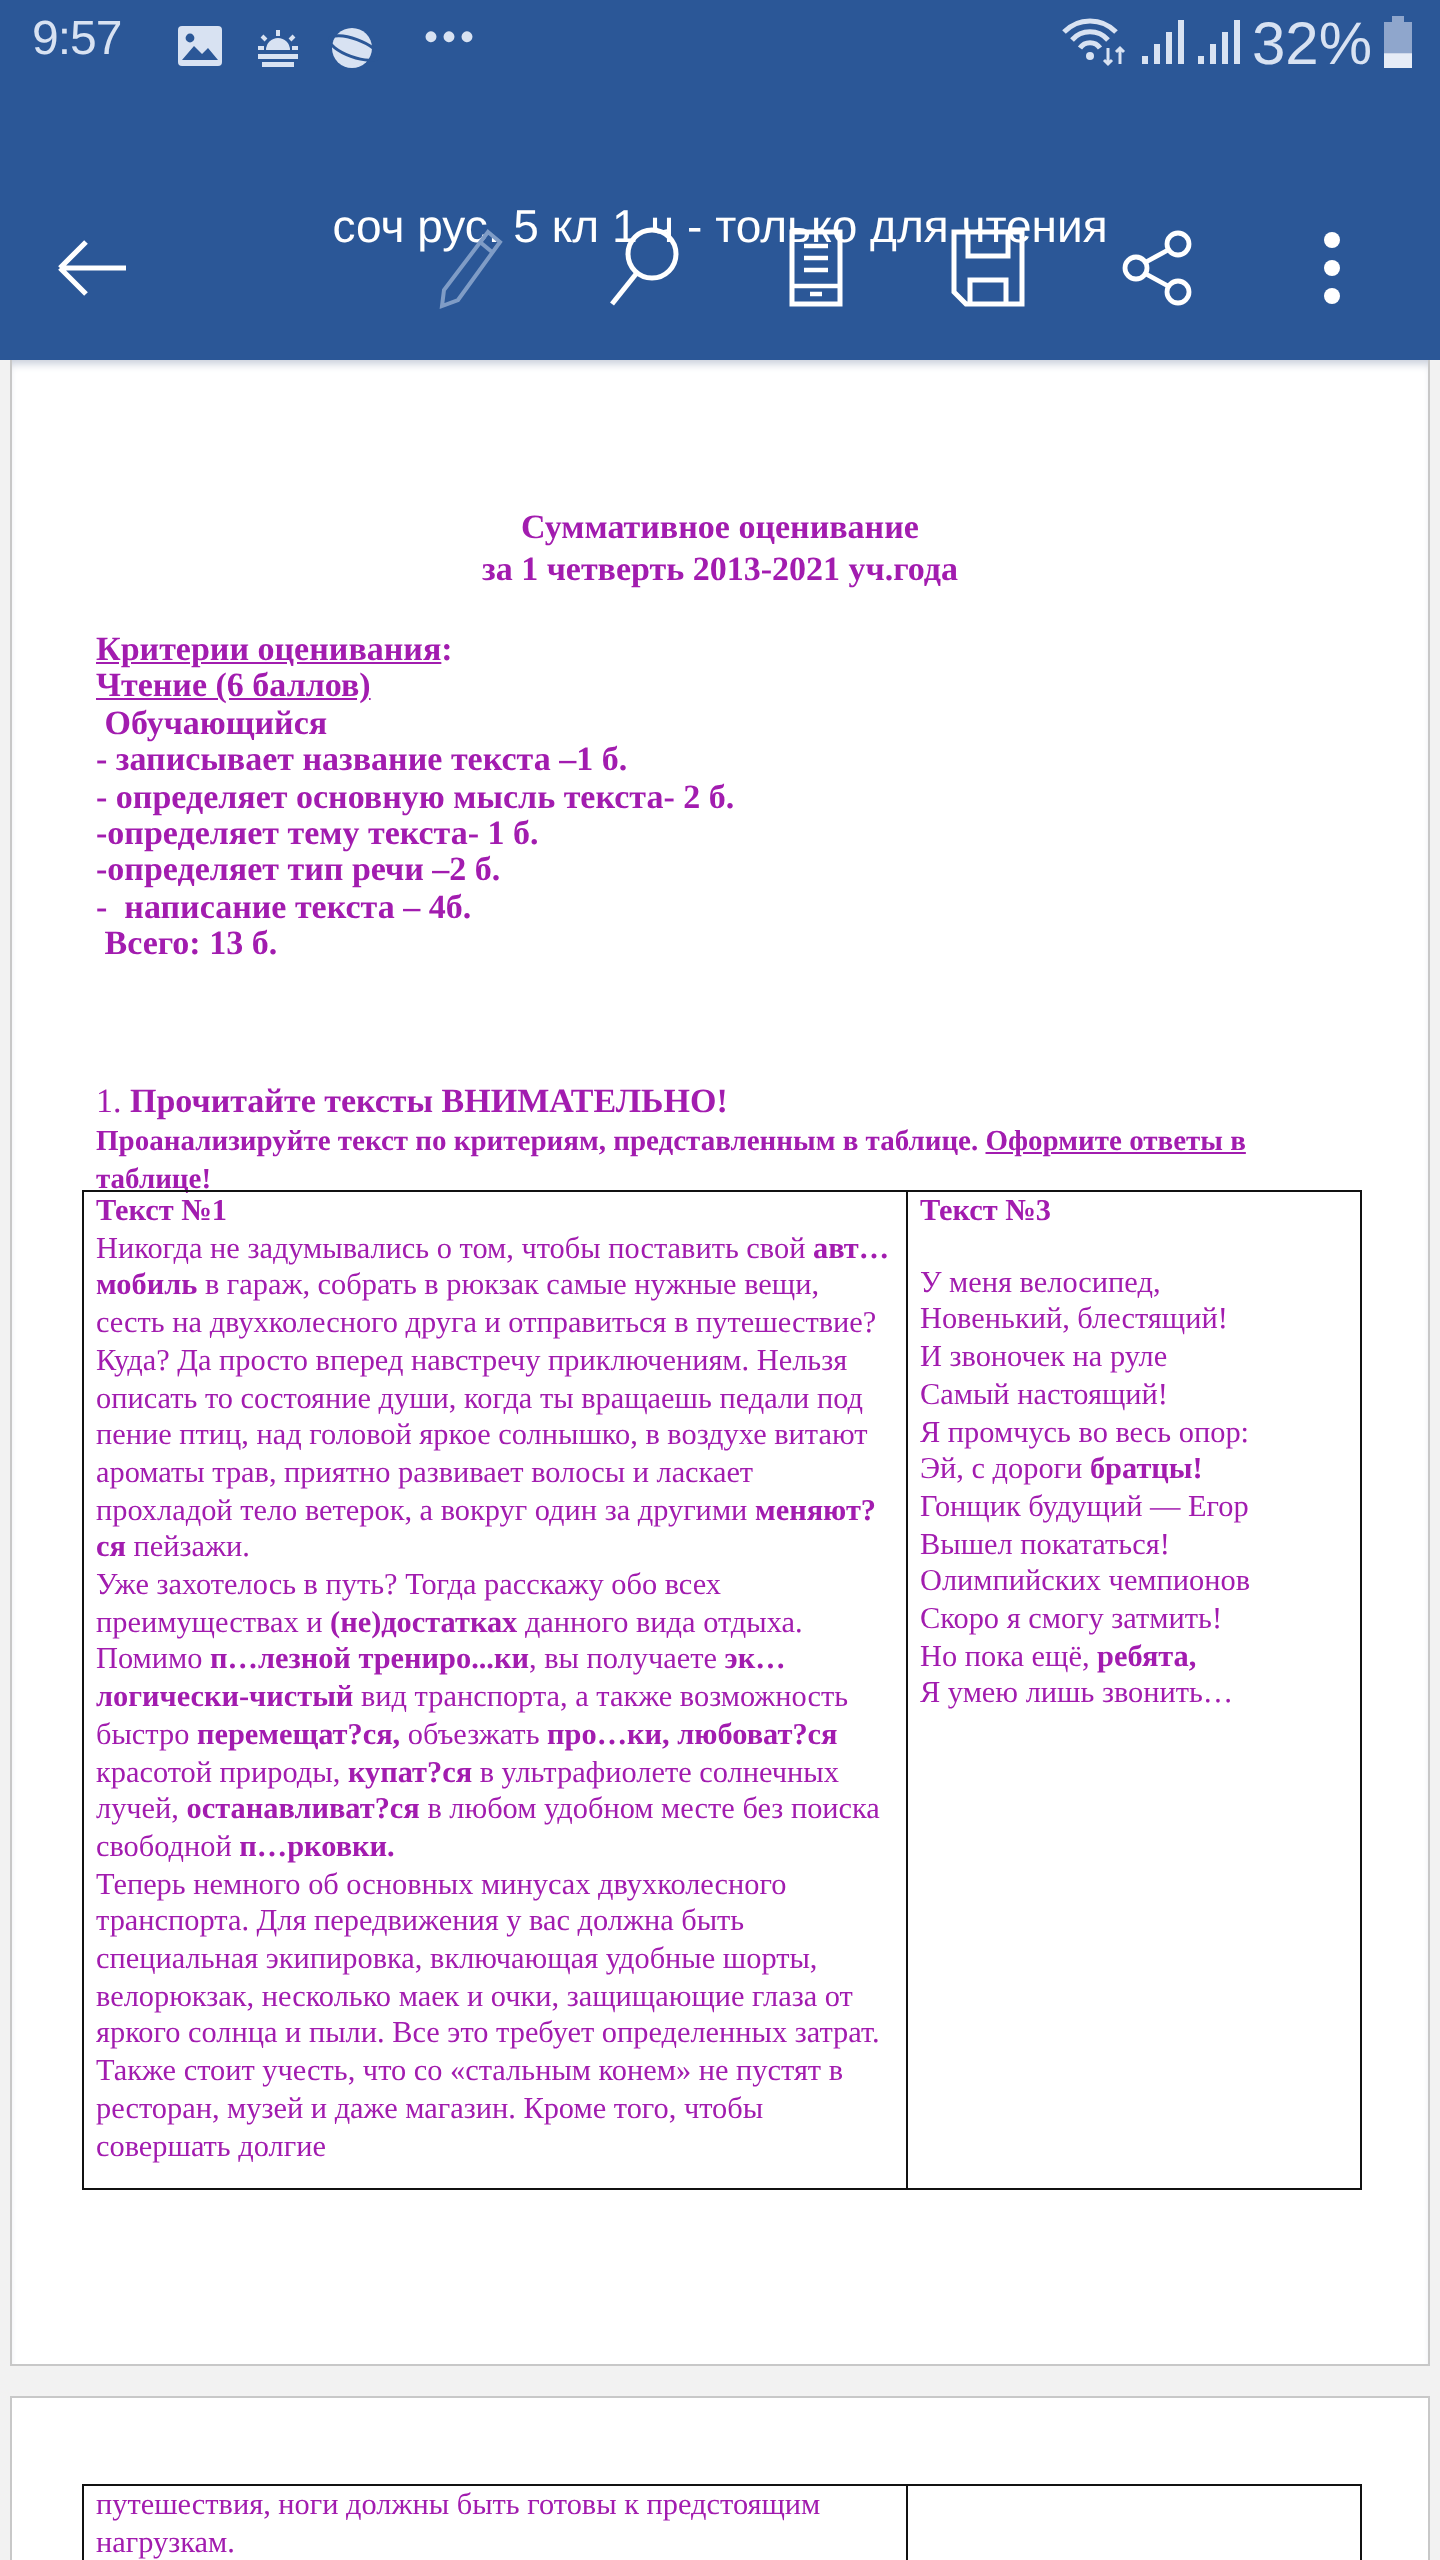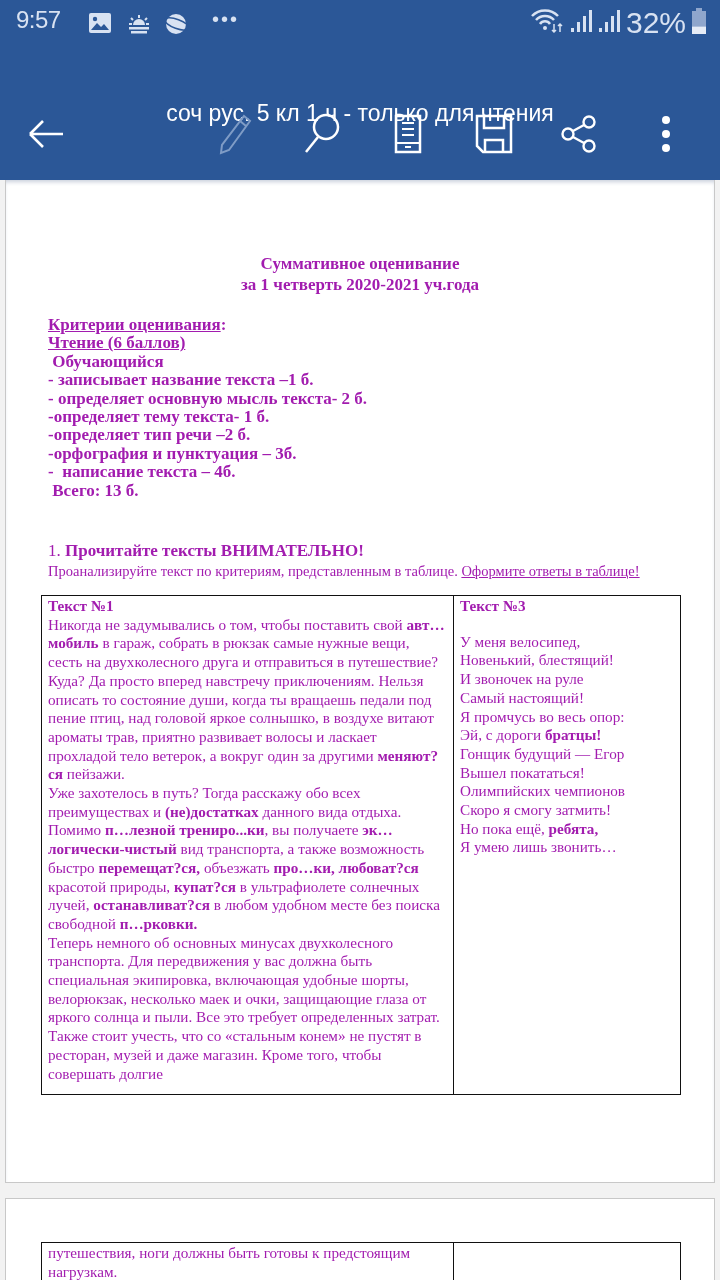--- a/index.html
+++ b/index.html
@@ -140,38 +140,37 @@
           <circle cx="6" cy="6" r="4" fill="#fff"></circle>
           <circle cx="6" cy="20" r="4" fill="#fff"></circle>
           <circle cx="6" cy="34" r="4" fill="#fff"></circle>
         </svg>
     </div>
   </div>
 </div>
 
 <div class="page page1 doc">
   <div class="heading" style="top:73px;">Суммативное оценивание</div>
-  <div class="heading" style="top:94px;">за 1 четверть 2020-2021 уч.года</div>
+  <div class="heading" style="top:94px;">за 1 четверть 2013-2021 уч.года</div>
 
   <div class="crit">
     <div><span class="u">Критерии оценивания</span><span>:</span></div>
     <div class="u">Чтение (6 баллов)</div>
     <div> Обучающийся</div>
     <div>- записывает название текста –1 б.</div>
     <div>- определяет основную мысль текста- 2 б.</div>
     <div>-определяет тему текста- 1 б.</div>
     <div>-определяет тип речи –2 б.</div>
-    <div>-орфография и пунктуация – 3б.</div>
     <div>-  написание текста – 4б.</div>
     <div> Всего: 13 б.</div>
   </div>
 
   <div class="task">
     <div class="t1"><span>1. </span><b>Прочитайте тексты ВНИМАТЕЛЬНО!</b></div>
-    <div style="font-weight:normal;"><span>Проанализируйте текст по критериям, представленным в таблице.  </span><span class="u">Оформите ответы в таблице!</span></div>
+    <div style="font-weight:bold;"><span>Проанализируйте текст по критериям, представленным в таблице.  </span><span class="u">Оформите ответы в таблице!</span></div>
   </div>
 
   <table class="tt" style="top:415px;">
     <tbody>
         <tr>
       <td class="c1">
         <div class="hdr">Текст №1</div>
         <div id="text1" style="height:478px; overflow:hidden;"><span>Никогда не задумывались о том, чтобы поставить свой </span><b>авт…мобиль</b><span> в гараж, собрать в рюкзак самые нужные вещи, сесть на двухколесного друга и отправиться в путешествие? Куда? Да просто вперед навстречу приключениям. Нельзя описать то состояние души, когда ты вращаешь педали под пение птиц, над головой яркое солнышко, в воздухе витают ароматы трав, приятно развивает волосы и ласкает прохладой тело ветерок, а вокруг один за другими </span><b>меняют?ся</b><span> пейзажи.</span><br><span>Уже захотелось в путь? Тогда расскажу обо всех преимуществах и </span><b>(не)достатках</b><span> данного вида отдыха. Помимо </span><b>п…лезной трениро...ки</b><span>, вы получаете </span><b>эк…логически-чистый</b><span> вид транспорта, а также возможность быстро </span><b>перемещат?ся,</b><span> объезжать </span><b>про…ки, любоват?ся</b><span> красотой природы, </span><b>купат?ся</b><span> в ультрафиолете солнечных лучей, </span><b>останавливат?ся</b><span> в любом удобном месте без поиска свободной </span><b>п…рковки.</b><br><span>Теперь немного об основных минусах двухколесного транспорта. Для передвижения у вас должна быть специальная экипировка, включающая удобные шорты, велорюкзак, несколько маек и очки, защищающие глаза от яркого солнца и пыли. Все это требует определенных затрат. Также стоит учесть, что со «стальным конем» не пустят в ресторан, музей и даже магазин. Кроме того, чтобы совершать долгие</span></div>
       </td>
       <td>

